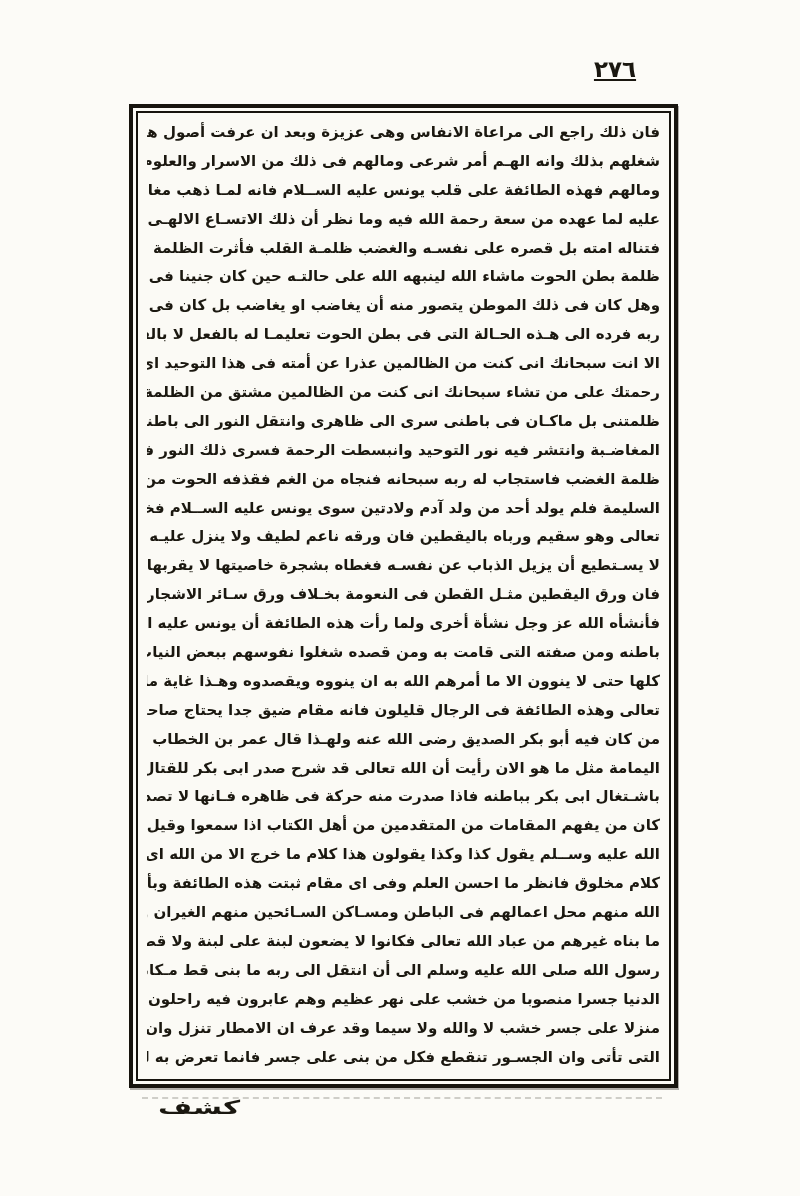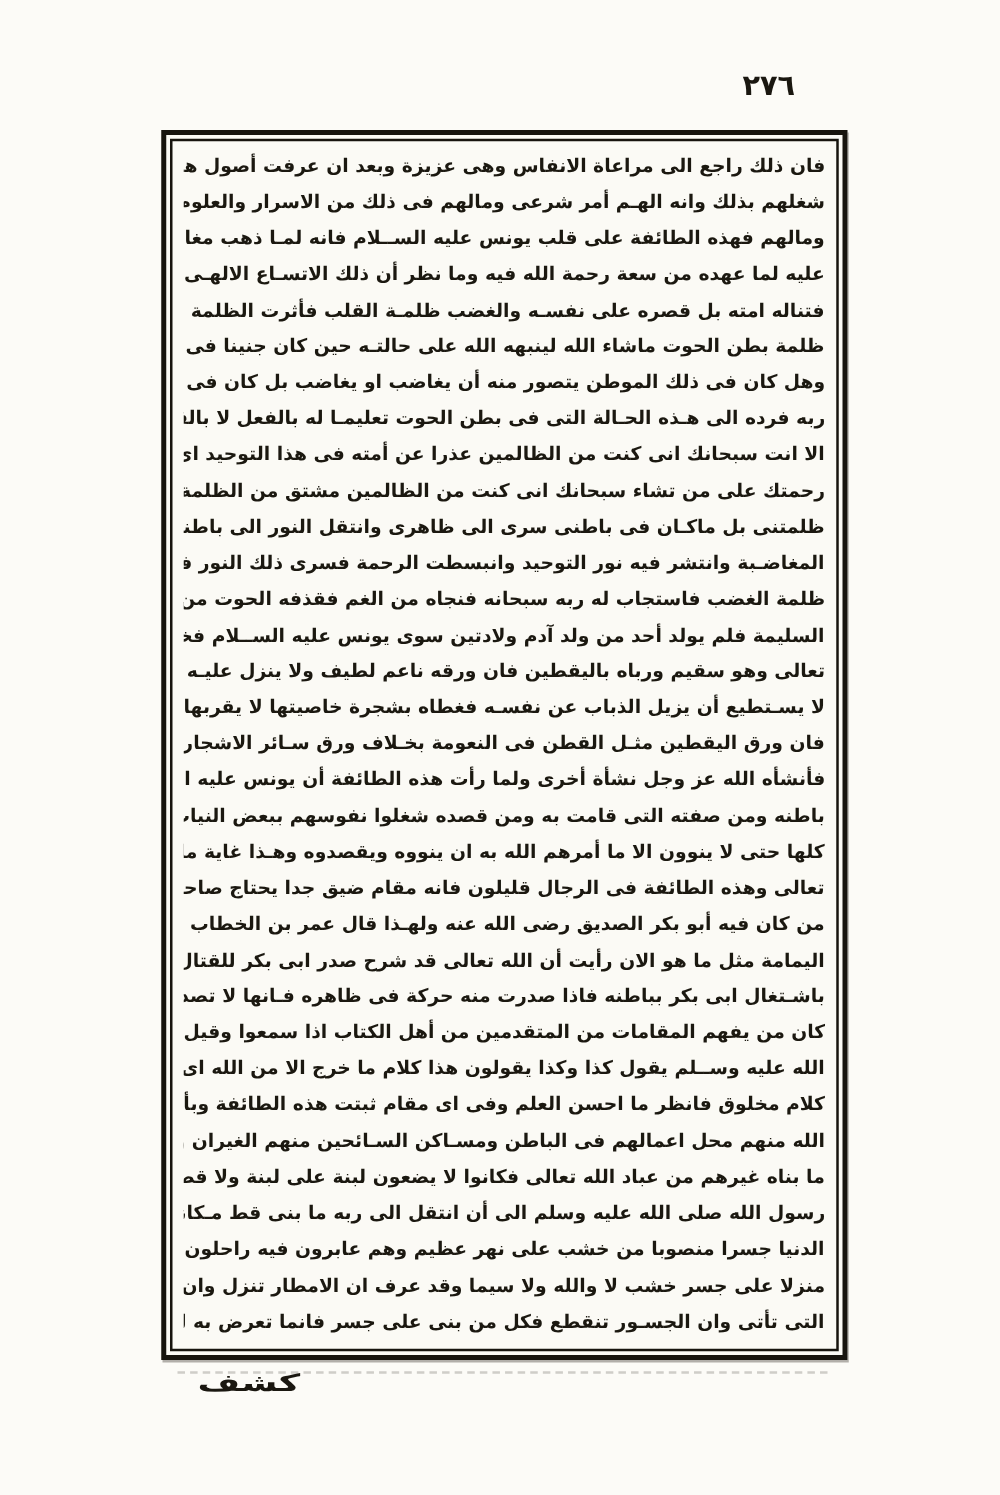--- a/index.html
+++ b/index.html
@@ -19,20 +19,21 @@
   .page-number {
     position: absolute;
     top: 56px;
     left: 580px;
     width: 70px;
     text-align: center;
     font-size: 23px;
     font-weight: bold;
     color: #1a1710;
     letter-spacing: 2px;
+    text-decoration: underline;
   }
   .frame-outer {
     position: absolute;
     top: 104px;
     left: 129px;
     width: 549px;
     height: 984px;
     border: 4px solid #17140e;
     padding: 3px;
     box-sizing: border-box;

